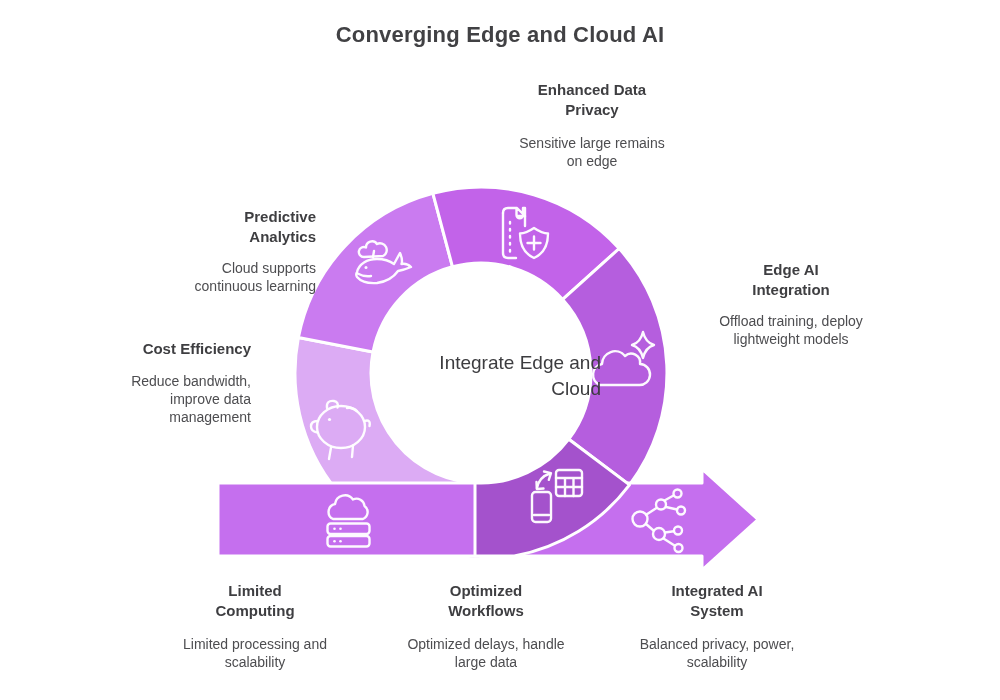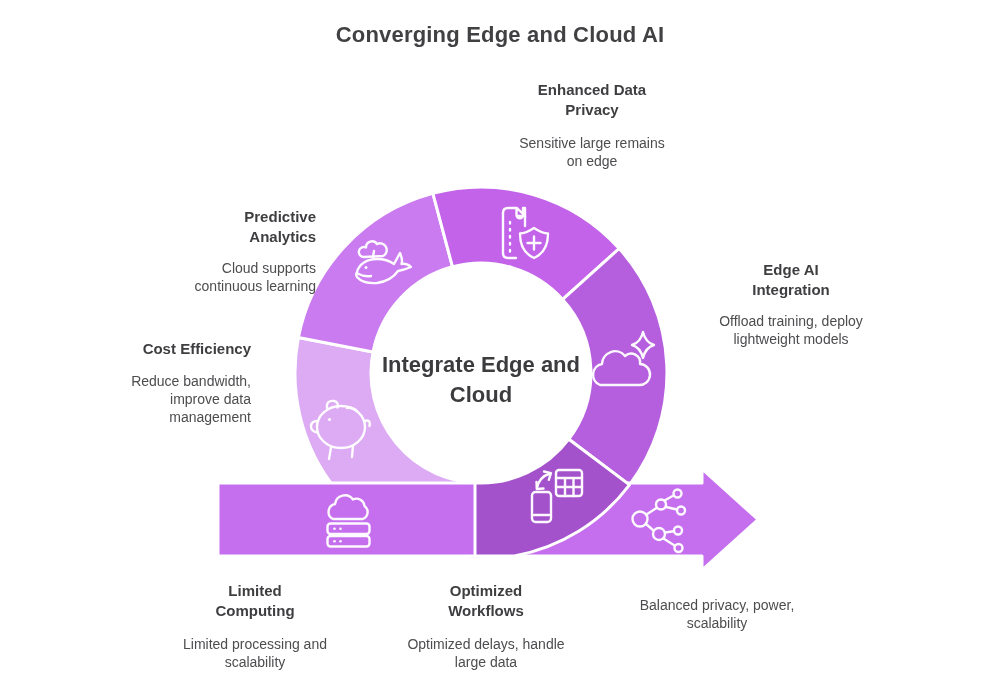--- a/index.html
+++ b/index.html
@@ -7,22 +7,22 @@
          font-family:"Liberation Sans","DejaVu Sans",sans-serif;}
   .txt{position:absolute;white-space:pre-line;}
   .title{left:0;top:22px;width:1000px;text-align:center;font-size:22px;font-weight:bold;
          color:#414144;letter-spacing:.2px;}
   .sec-h{font-size:15px;font-weight:bold;color:#3e3e41;line-height:1.3;}
   .sec-s{font-size:14px;color:#4d4d50;line-height:1.3;margin-top:15px;}
   .sec{position:absolute;}
   .al-c{text-align:center;}
   .al-r{text-align:right;}
   .al-l{text-align:center;}
-  .center-label{left:361px;top:350px;width:240px;text-align:center;
-                font-size:22px;font-weight:bold;color:#3c3c3f;line-height:1.35;}
+  .center-label{left:361px;top:350px;width:240px;text-align:right;
+                font-size:19px;font-weight:normal;color:#3c3c3f;line-height:1.35;}
   svg{position:absolute;left:0;top:0;}
   .ring{stroke:#fff;stroke-width:3;stroke-linejoin:round;}
   .ico{stroke:#fff;stroke-width:2.4;fill:none;stroke-linecap:round;stroke-linejoin:round;opacity:.96;}
   .ico-fill{fill:#fff;stroke:none;opacity:.96;}
 </style>
 </head>
 <body>
 
 <div class="stage">
 
@@ -145,17 +145,19 @@
   </div>
 
   <div class="sec al-c" style="left:366px;top:581px;width:240px;">
     <div class="txt sec-h" style="position:static;">Optimized
 Workflows</div>
     <div class="txt sec-s" style="position:static;">Optimized delays, handle
 large data</div>
   </div>
 
   <div class="sec al-c" style="left:597px;top:581px;width:240px;">
+    <div class="txt sec-h" style="position:static;">Integrated AI
+System</div>
     <div class="txt sec-s" style="position:static;">Balanced privacy, power,
 scalability</div>
   </div>
 
 </div>
 
 </body></html>

